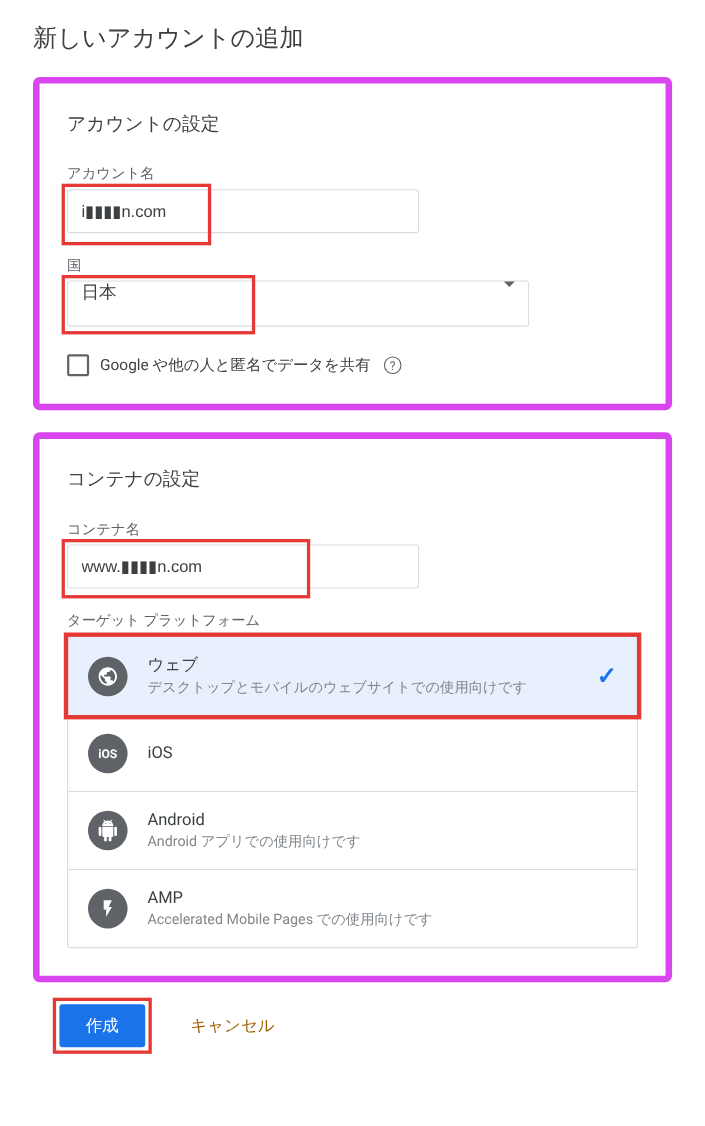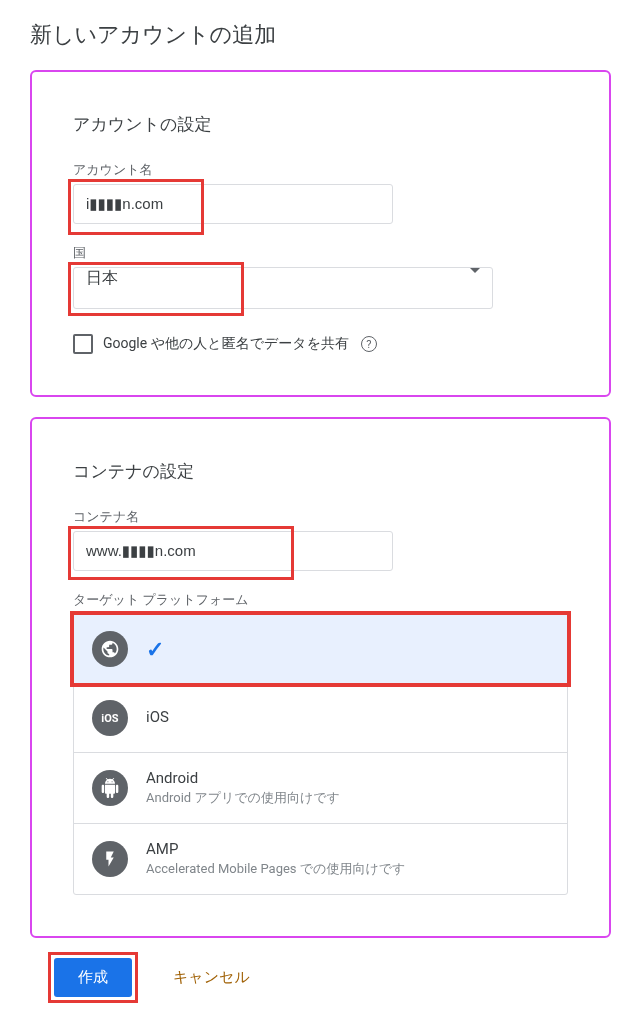--- a/index.html
+++ b/index.html
@@ -14,23 +14,23 @@
       padding: 20px 30px;
       width: 641px;
     }
     .page-title {
       font-size: 22px;
       font-weight: 400;
       color: #3c4043;
       margin-bottom: 20px;
     }
     .card {
-      border: 2px solid #d946ef;
+      border: 6px solid #d946ef;
       border-radius: 6px;
-      padding: 41px;
+      padding: 25px;
       margin-bottom: 20px;
     }
     .section-title {
       font-size: 17px;
       font-weight: 400;
       color: #3c4043;
       margin-bottom: 25px;
     }
     .field-label {
       font-size: 13px;
@@ -278,20 +278,24 @@
 
   <label class="field-label">ターゲット プラットフォーム</label>
 
   <div class="platform-list">
     <div class="platform-item selected highlight-box-4">
       <div class="platform-icon">
         <svg class="icon-svg" width="20" height="20" viewBox="0 0 24 24">
             <path d="M12 2C6.48 2 2 6.48 2 12s4.48 10 10 10 10-4.48 10-10S17.52 2 12 2zm-1 17.93c-3.95-.49-7-3.85-7-7.93 0-.62.08-1.21.21-1.79L9 15v1c0 1.1.9 2 2 2v1.93zm6.9-2.54c-.26-.81-1-1.39-1.9-1.39h-1v-3c0-.55-.45-1-1-1H8v-2h2c.55 0 1-.45 1-1V7h2c1.1 0 2-.9 2-2v-.41c2.93 1.19 5 4.06 5 7.41 0 2.08-.8 3.97-2.1 5.39z"></path>
           </svg>
       </div>
+      <div class="platform-text">
+        <div class="platform-name">ウェブ</div>
+        <div class="platform-desc">デスクトップとモバイルのウェブサイトでの使用向けです</div>
+      </div>
       <span class="check-mark">✓</span>
     </div>
 
     <div class="platform-item">
       <div class="platform-icon">
         <span style="color:#fff;font-size:11px;font-weight:bold;">iOS</span>
       </div>
       <div class="platform-text">
         <div class="platform-name">iOS</div>
       </div>

